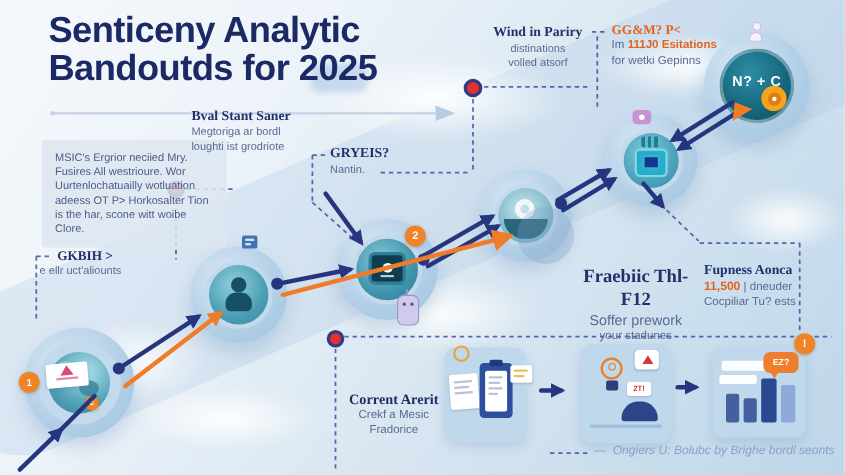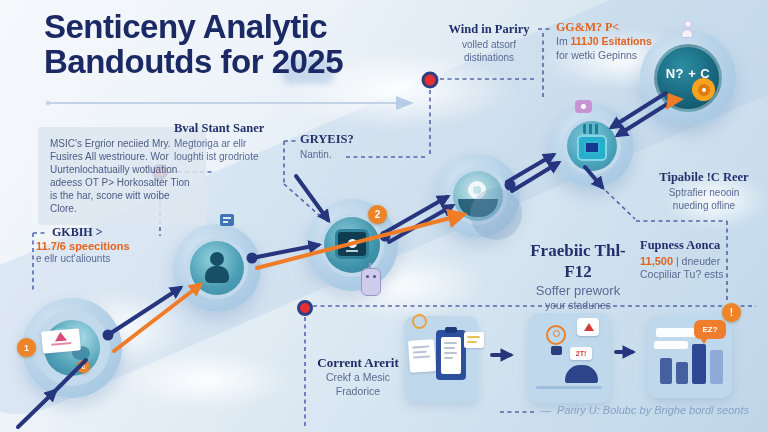--- a/index.html
+++ b/index.html
@@ -195,52 +195,46 @@
       <div style="width:4px;height:4px;border-radius:50%;background:#fff;"></div>
     </div>
   </div>
 
   <div class="abs" style="left:38px;top:127px;width:168px;background:rgba(221,230,240,.85);border-radius:2px;padding:10px 12px;box-sizing:border-box;">
     <div class="c-body" style="color:#4b5b86;">MSIC's Ergrior neciied Mry. Fusires All westrioure. Wor Uurtenlochatuailly wotluation adeess OT P&gt; Horkosalter Tion is the har, scone witt woibe Clore.</div>
   </div>
 
   <div class="abs" style="left:36px;top:225px;width:150px;">
     <div class="c-title" style="font-size:12px;padding-left:16px;">GKBIH &gt;</div>
-    <div class="c-orange" style="font-size:11px;">11.7/6 speecitions</div>
     <div class="c-body">e ellr uct'aliounts</div>
   </div>
 
-  <div class="abs" style="left:174px;top:121px;width:125px;">
+  <div class="abs" style="left:174px;top:98px;width:125px;">
     <div class="c-title">Bval Stant Saner</div>
-    <div class="c-body">Megtoriga ar ellr</div>
+    <div class="c-body">Megtoriga ar bordl</div>
     <div class="c-body">loughti ist grodriote</div>
   </div>
 
   <div class="abs" style="left:300px;top:132px;width:95px;">
     <div class="c-title">GRYEIS?</div>
     <div class="c-body">Nantin.</div>
   </div>
 
   <div class="abs" style="left:436px;top:22px;width:106px;text-align:center;">
     <div class="c-title">Wind in Pariry</div>
+    <div class="c-body">distinations</div>
     <div class="c-body">volled atsorf</div>
-    <div class="c-body">distinations</div>
   </div>
 
   <div class="abs" style="left:556px;top:20px;width:135px;">
     <div class="c-title c-orange" style="font-size:12px;">GG&amp;M? P&lt;</div>
     <div class="c-body" style="font-size:10.5px;"><span>Im </span><span class="c-orange" style="font-size:10.5px;">111J0 Esitations</span></div>
     <div class="c-body" style="font-size:10.5px;">for wetki Gepinns</div>
   </div>
 
-  <div class="abs" style="left:642px;top:170px;width:124px;text-align:center;">
-    <div class="c-title">Tipabile !C Reer</div>
-    <div class="c-body">Sptrafier neooin</div>
-    <div class="c-body">nueding ofline</div>
-  </div>
 
   <div class="abs" style="left:518px;top:240px;width:120px;text-align:center;">
     <div class="c-title" style="font-size:17px;">Fraebiic Thl-F12</div>
     <div class="c-body" style="font-size:13px;">Soffer prework</div>
     <div class="c-body" style="font-size:10.5px;">your stadunes</div>
   </div>
 
   <div class="abs" style="left:640px;top:238px;width:126px;">
     <div class="c-title">Fupness Aonca</div>
     <div class="c-body" style="font-size:10.5px;"><span class="c-orange" style="font-size:11px;">11,500</span><span> | dneuder</span></div>
@@ -295,16 +289,16 @@
     <div style="position:absolute;left:52px;top:22px;width:0;height:0;border-left:4px solid transparent;border-right:4px solid transparent;border-top:6px solid #ef7d2e;"></div>
     <div style="position:absolute;left:12px;top:42px;width:12px;height:26px;background:#44609f;border-radius:2px;"></div>
     <div style="position:absolute;left:28px;top:46px;width:12px;height:22px;background:#44609f;border-radius:2px;"></div>
     <div style="position:absolute;left:44px;top:28px;width:14px;height:40px;background:#2c4890;border-radius:2px;"></div>
     <div style="position:absolute;left:62px;top:34px;width:13px;height:34px;background:#8fa9d9;border-radius:2px;"></div>
   </div>
   <div class="abs badge" style="left:722px;top:303px;width:19px;height:19px;font-size:10px;">!</div>
 
   <div class="abs" style="left:540px;top:404px;display:flex;gap:6px;align-items:baseline;">
     <span style="color:#87a3c6;font-size:11px;">—</span>
-    <span style="color:#87a3c6;font-size:11px;font-style:italic;">Pariry U: Bolubc by Brighe bordl seonts</span>
+    <span style="color:#87a3c6;font-size:11px;font-style:italic;">Ongiers U: Bolubc by Brighe bordl seonts</span>
   </div>
 
 </div>
 
 </body></html>

